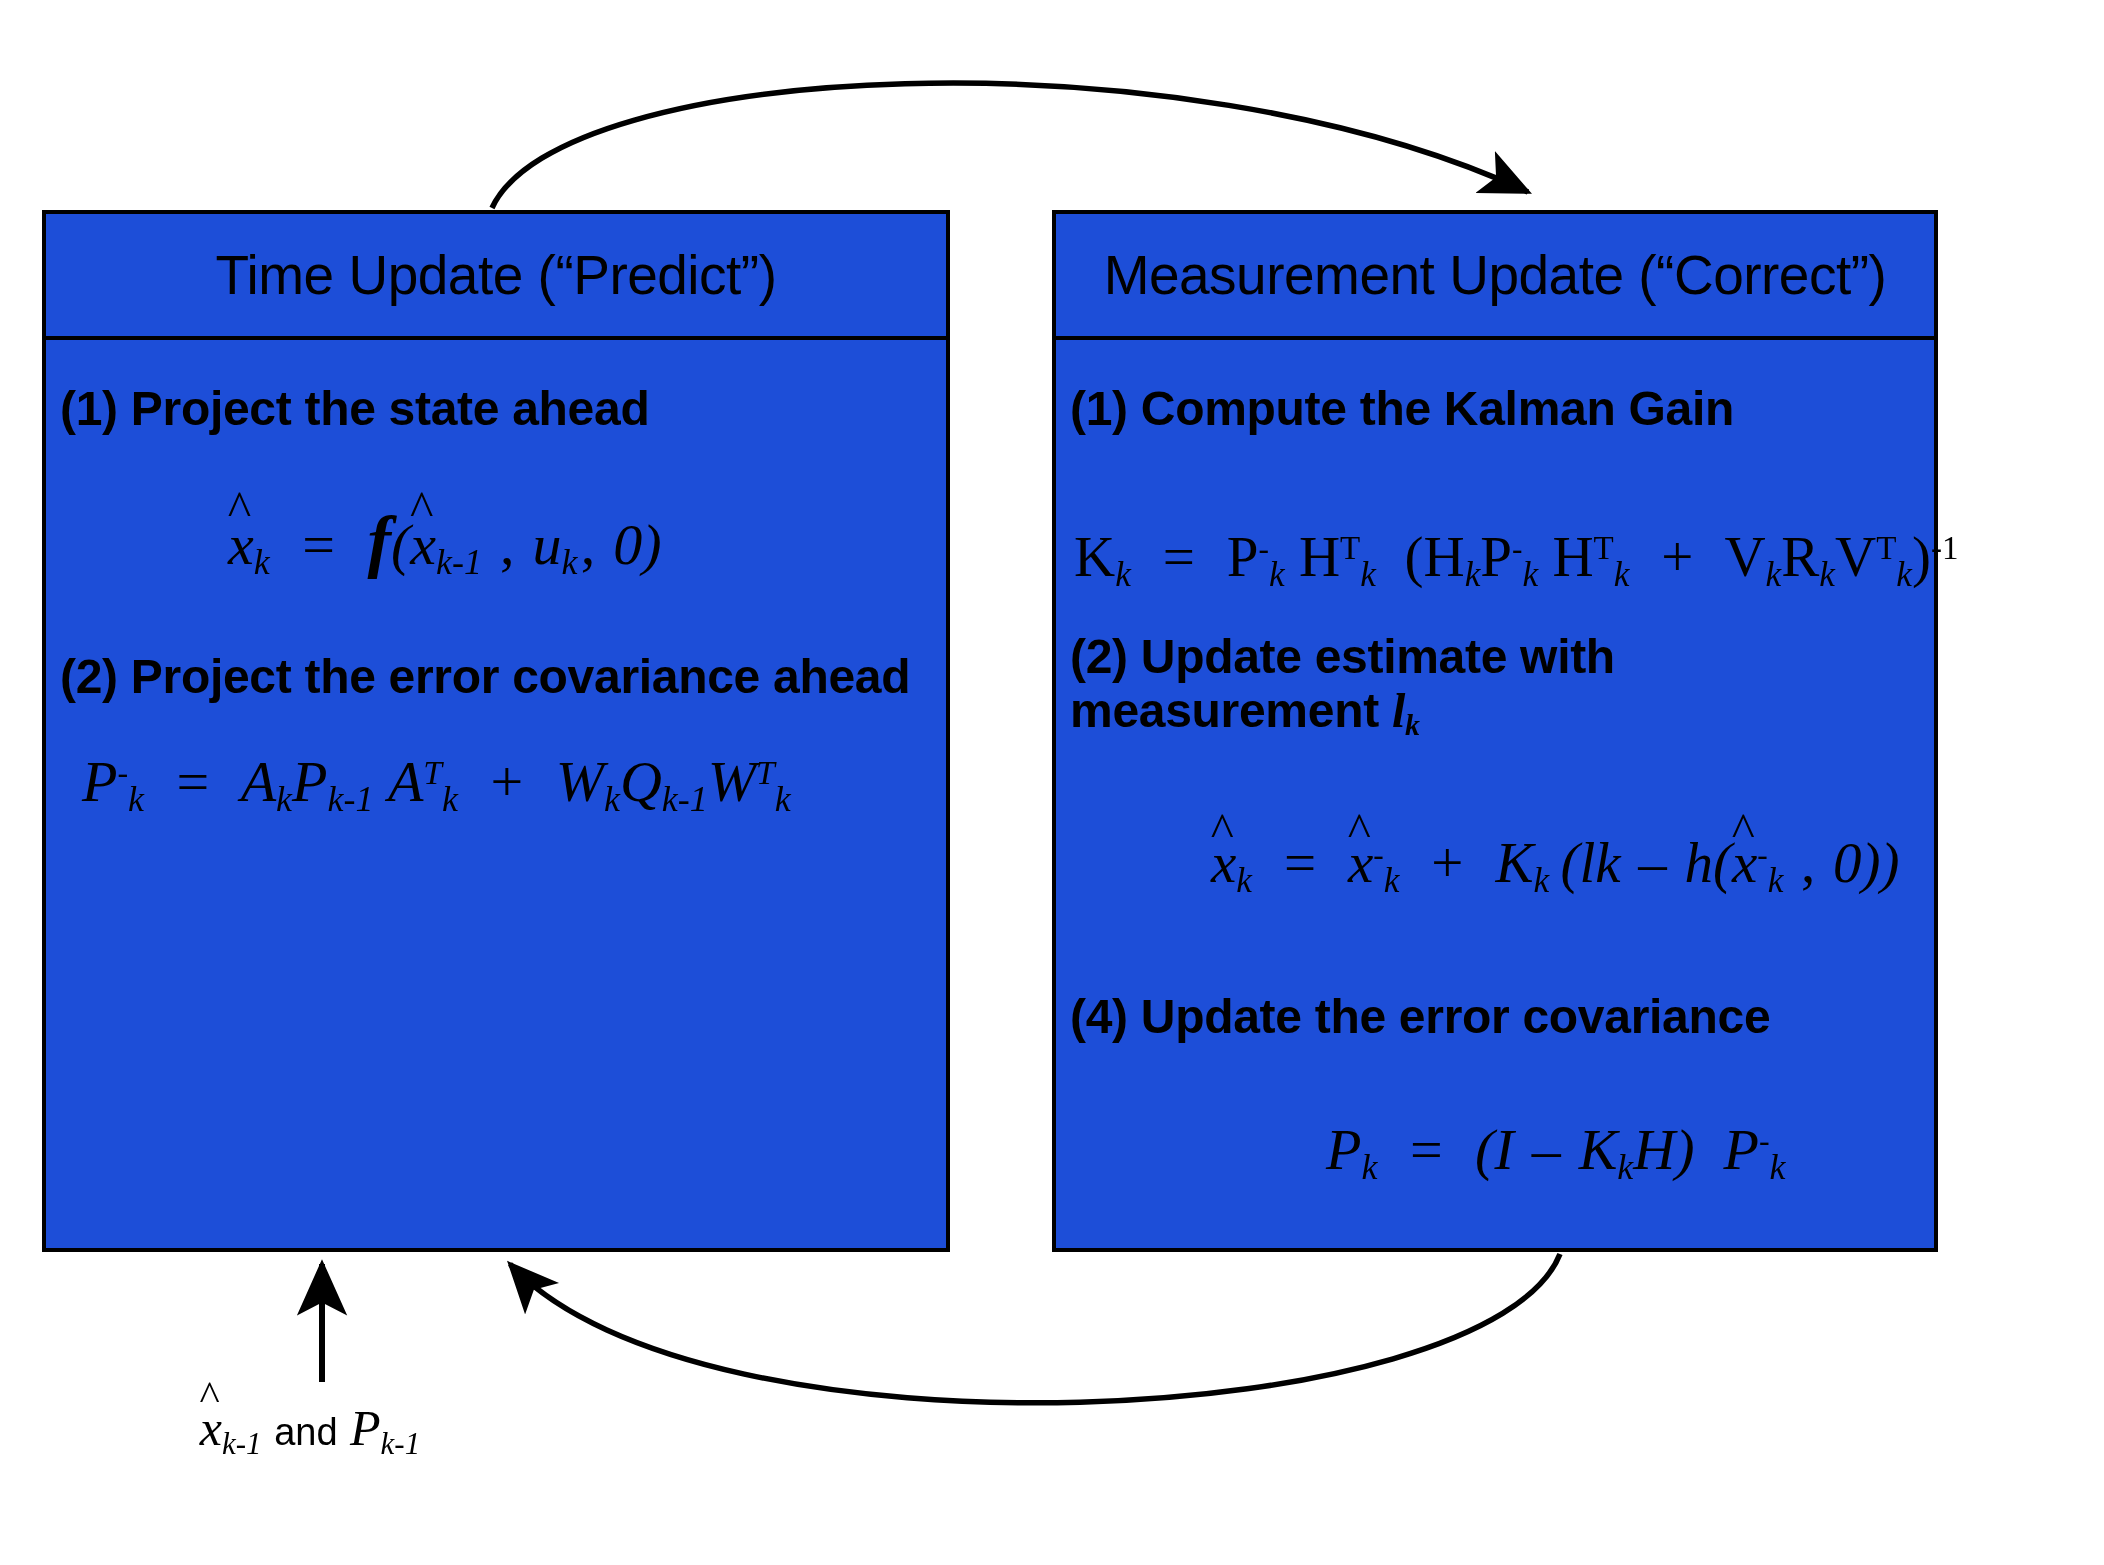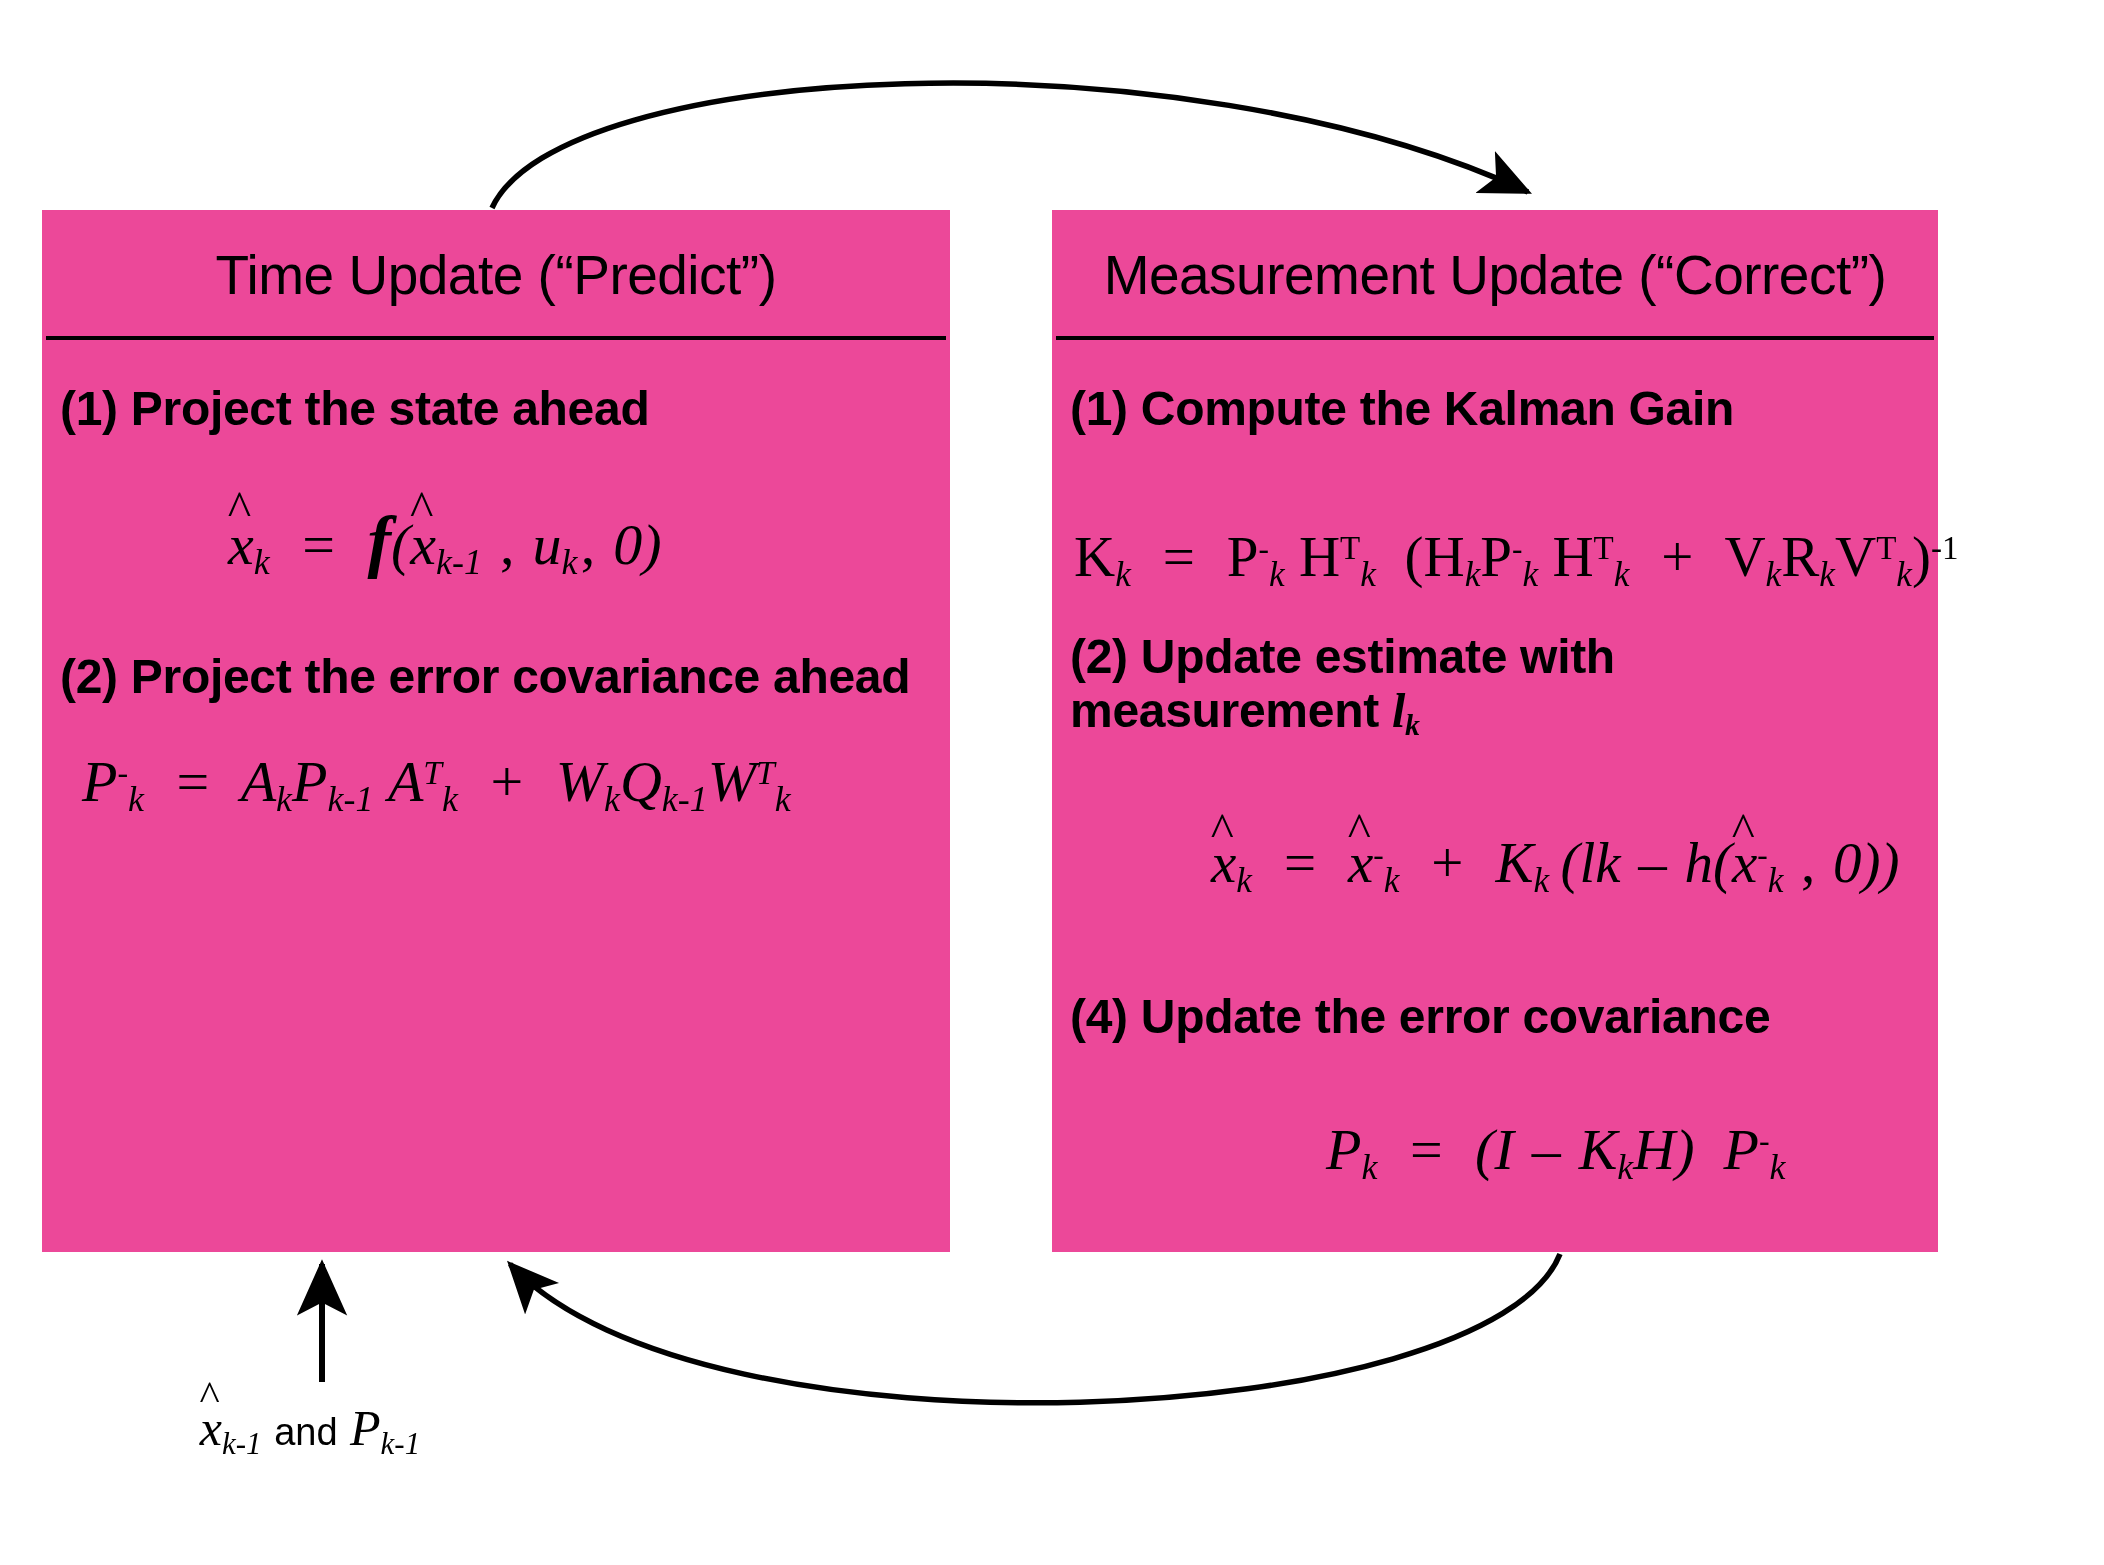--- a/index.html
+++ b/index.html
@@ -25,22 +25,22 @@
     position: absolute;
     left: 0; top: 0;
     width: 2104px;
     height: 1565px;
     pointer-events: none;
   }
 
   
   .panel {
     position: absolute;
-    border: 4px solid #ec4899;
-    background: #ec4899;
+    border: 4px solid #000000;
+    background: #1d4ed8;
     box-sizing: border-box;
   }
   #panel-predict  { left: 42px;  top: 210px; width: 908px;  height: 1042px; }
   #panel-correct  { left: 1052px; top: 210px; width: 886px; height: 1042px; }
 
   .panel-title {
     position: relative;
     height: 122px;
     line-height: 122px;
     text-align: center;

